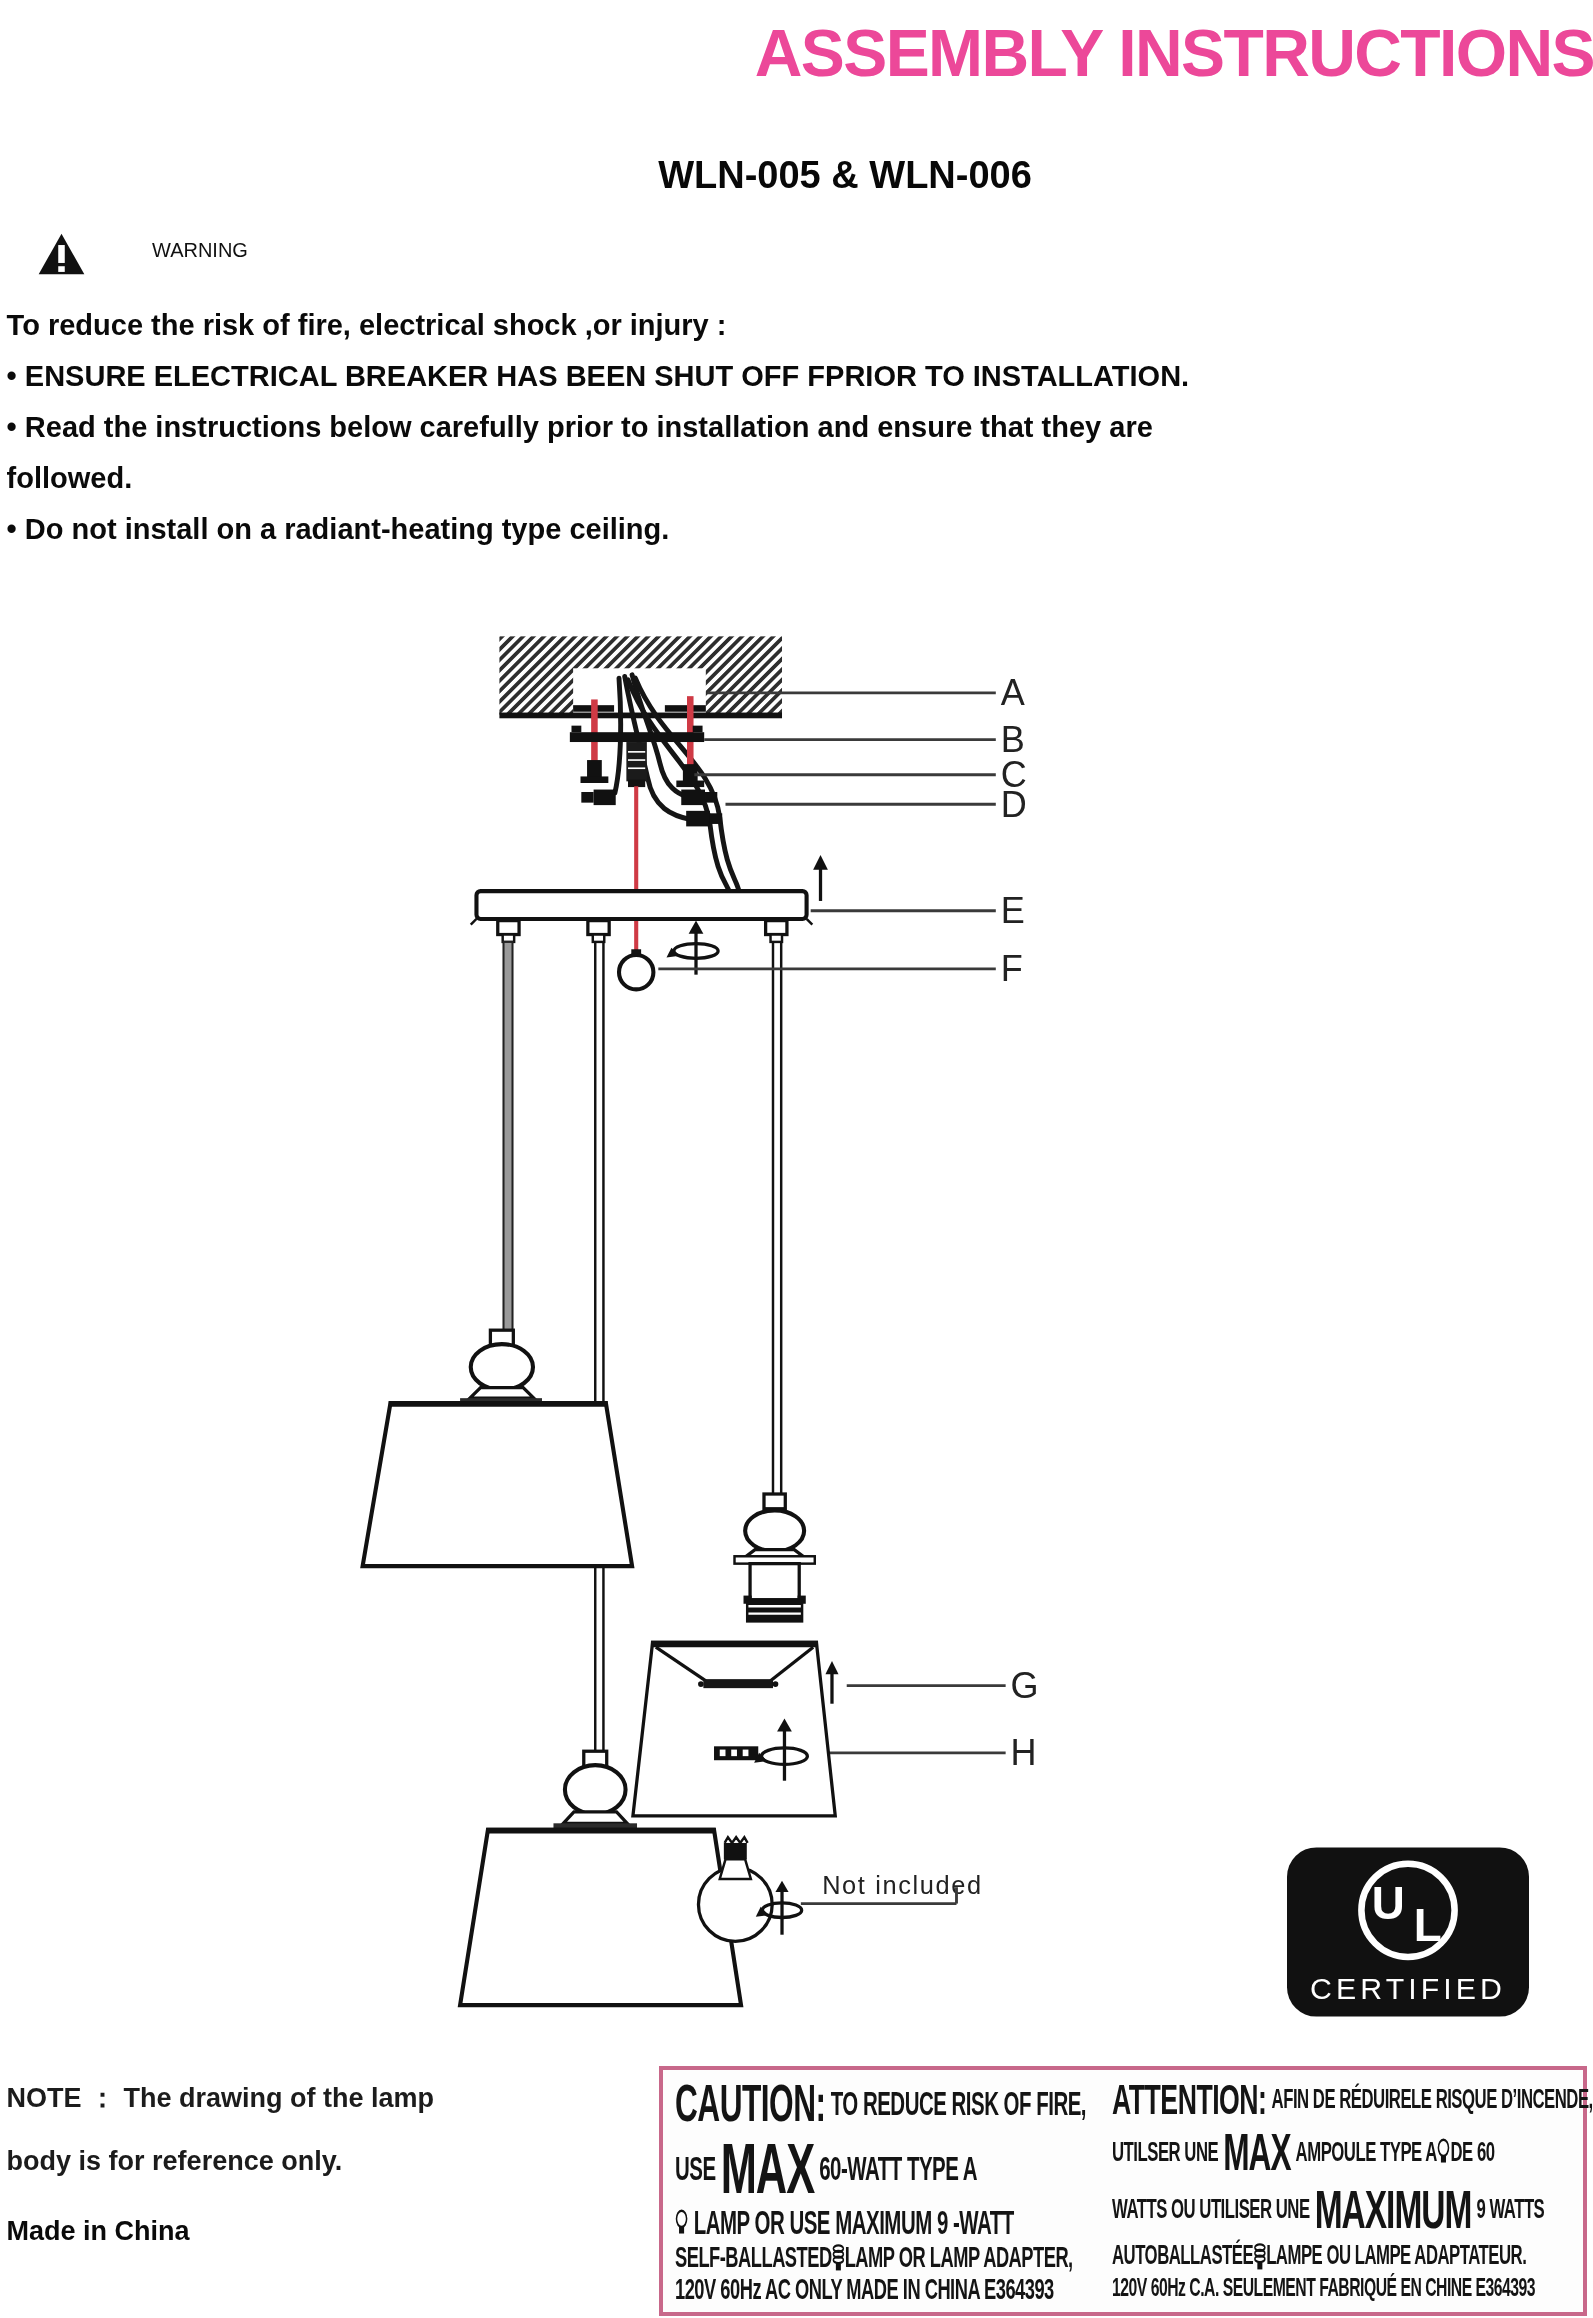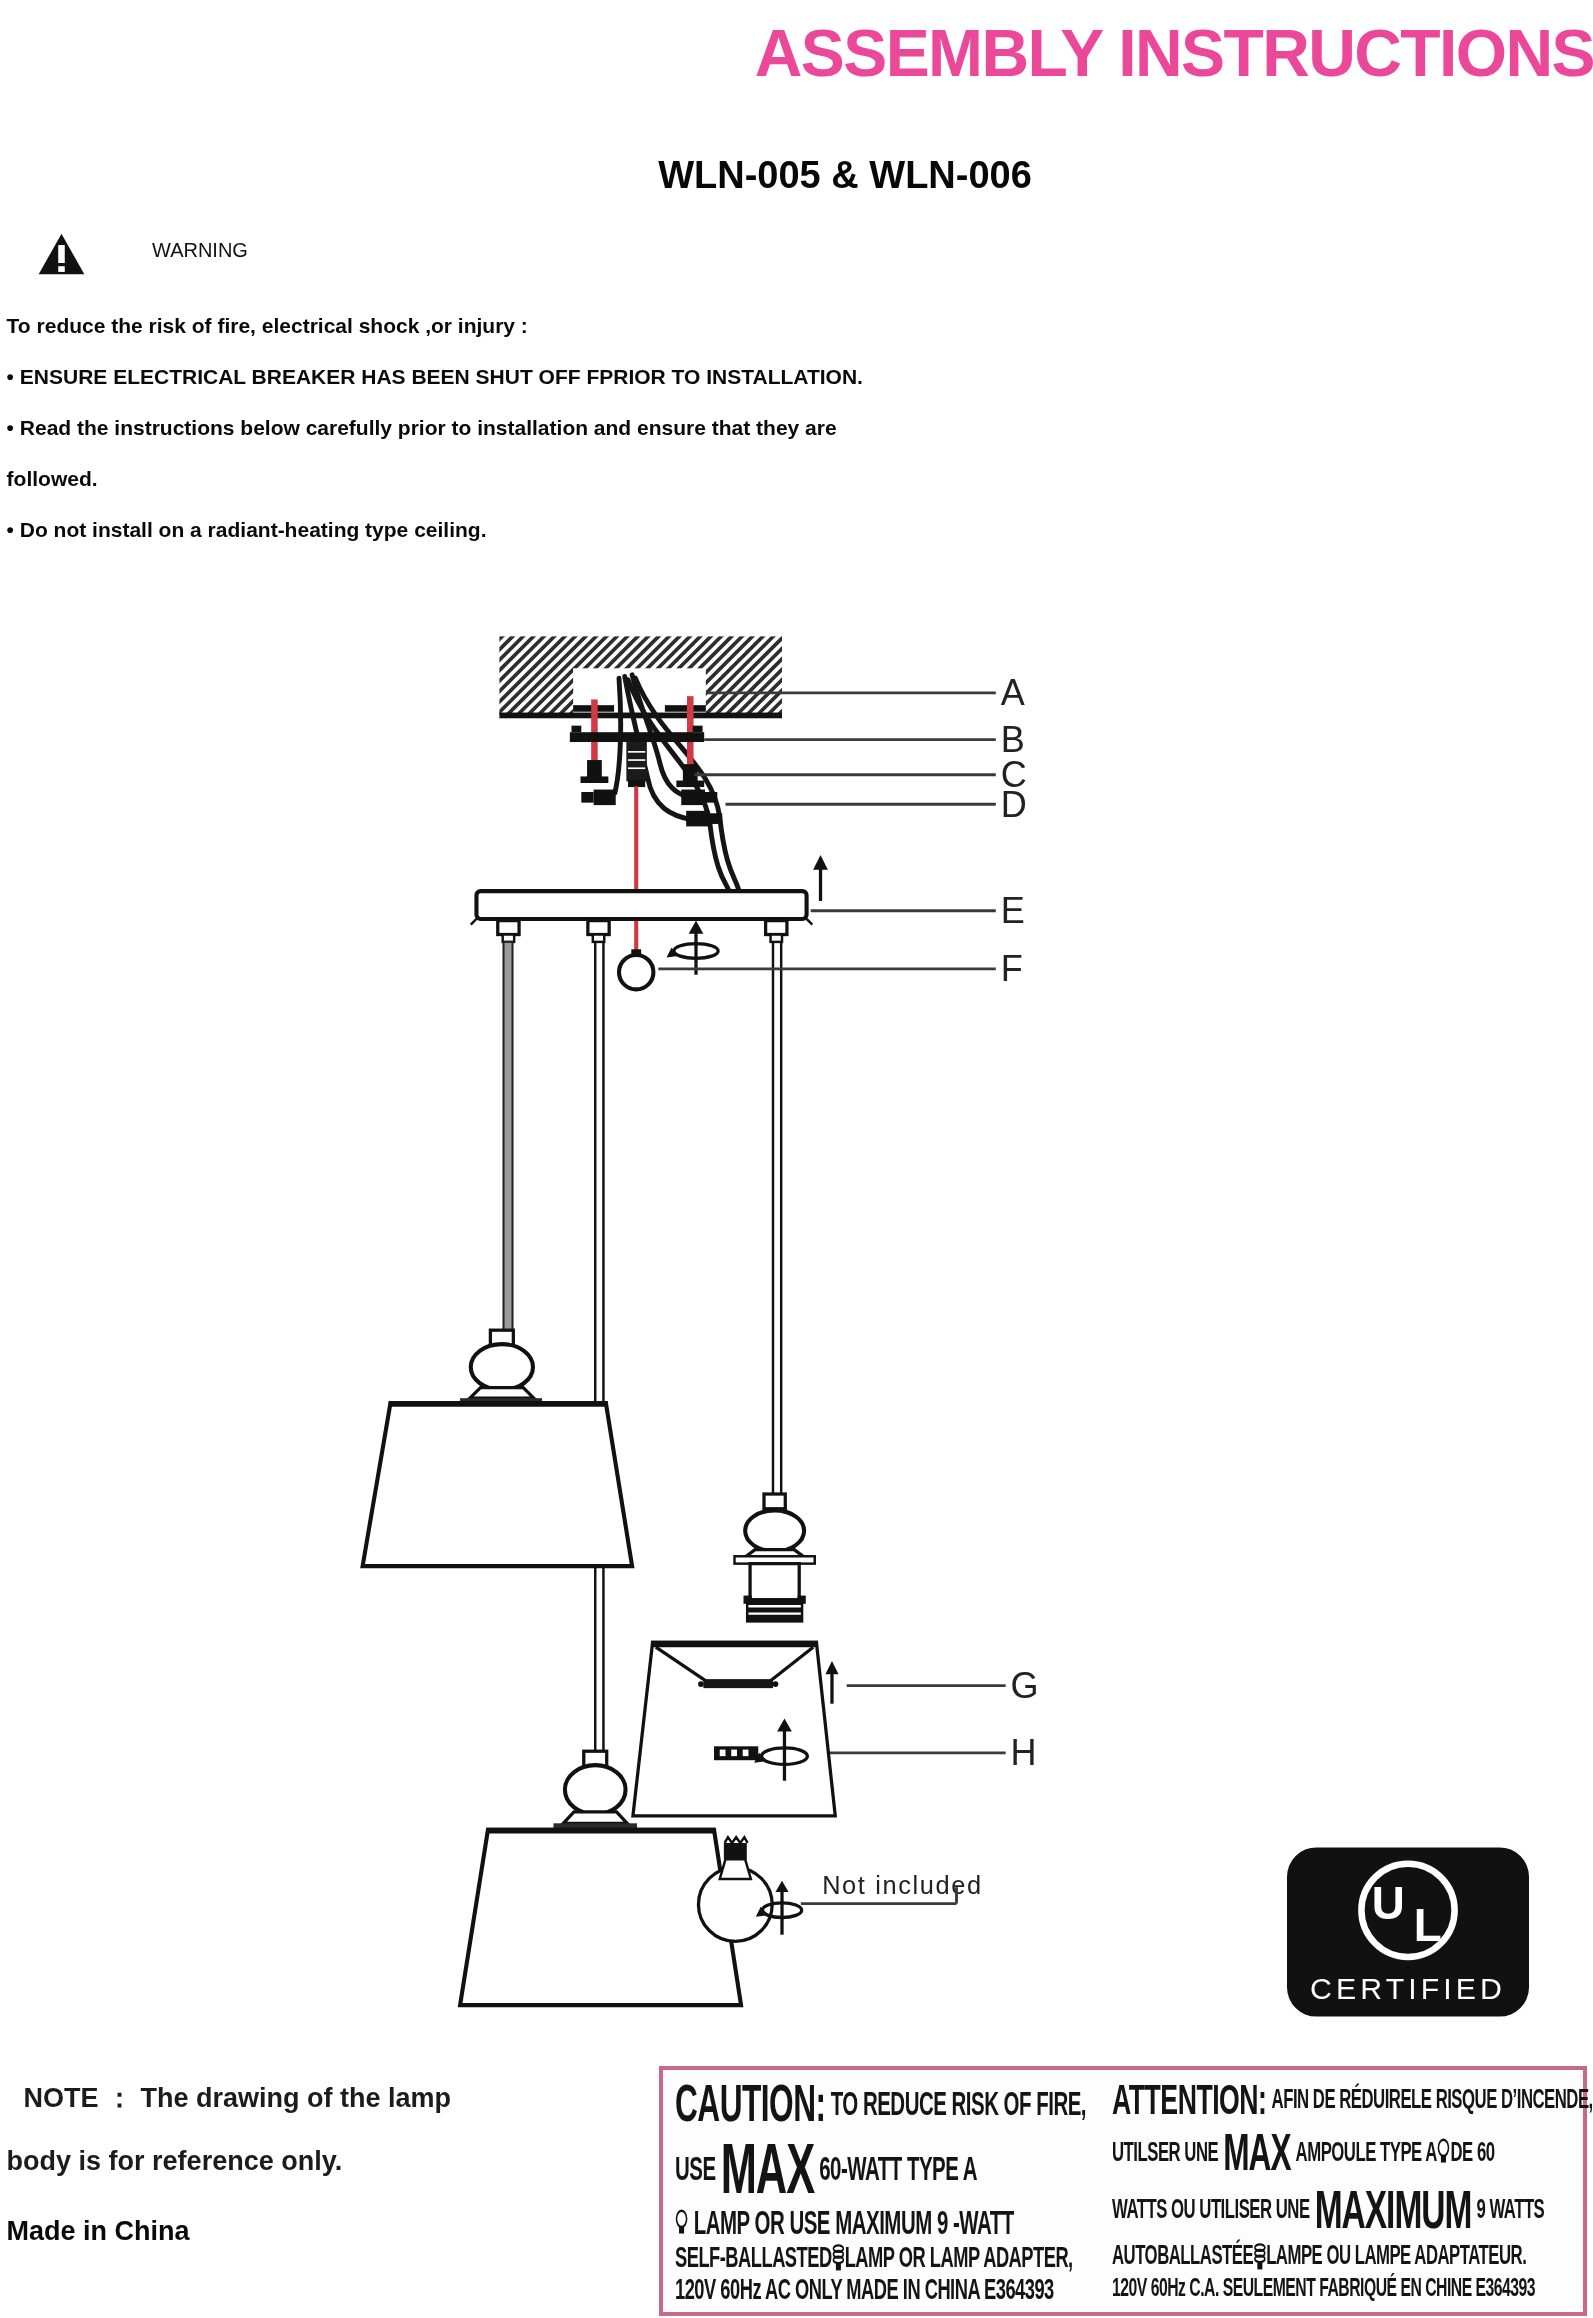--- a/index.html
+++ b/index.html
@@ -18,32 +18,32 @@
   .subtitle {
     top:154px; left:0; width:100%; text-align:center;
     font-size:38px; font-weight:bold; color:#080808;margin-left:48px;
   }
 
   
   .warn-icon { left:37px; top:232px; width:49px; height:44px; }
   .warn-label { left:152px; top:239px; font-size:20px; font-weight:normal; }
   .warn-body {
     left:6.6px; top:300px; width:1581px;
-    font-size:21px; font-weight:bold; line-height:51px; color:#0a0a0a;
+    font-size:29px; font-weight:bold; line-height:51px; color:#0a0a0a;
   }
 
   
   .diagram { left:311px; top:606px; width:770px; height:1450px; }
 
   
   .ul-badge { left:1287px; top:1847px; width:242px; height:170px; }
 
   
   .note-line { left:6.6px; font-size:27px; font-weight:bold; color:#1c1c1c; }
-  .note-1 { top:2080px;margin-left:17px; }
+  .note-1 { top:2080px; }
   .note-2 { top:2146px; }
   .note-3 { top:2216px; color:#0a0a0a;text-align:center; }
 
   
   .caution-box {
     left:659px; top:2066px; width:928px; height:250px;
     border:4.1px solid #c8688a; background:#fdfdfd;
   }
   .c-col { position:absolute; top:8.2px; transform:scaleX(0.62); transform-origin:left top;
            width:161%; color:#141414; }

